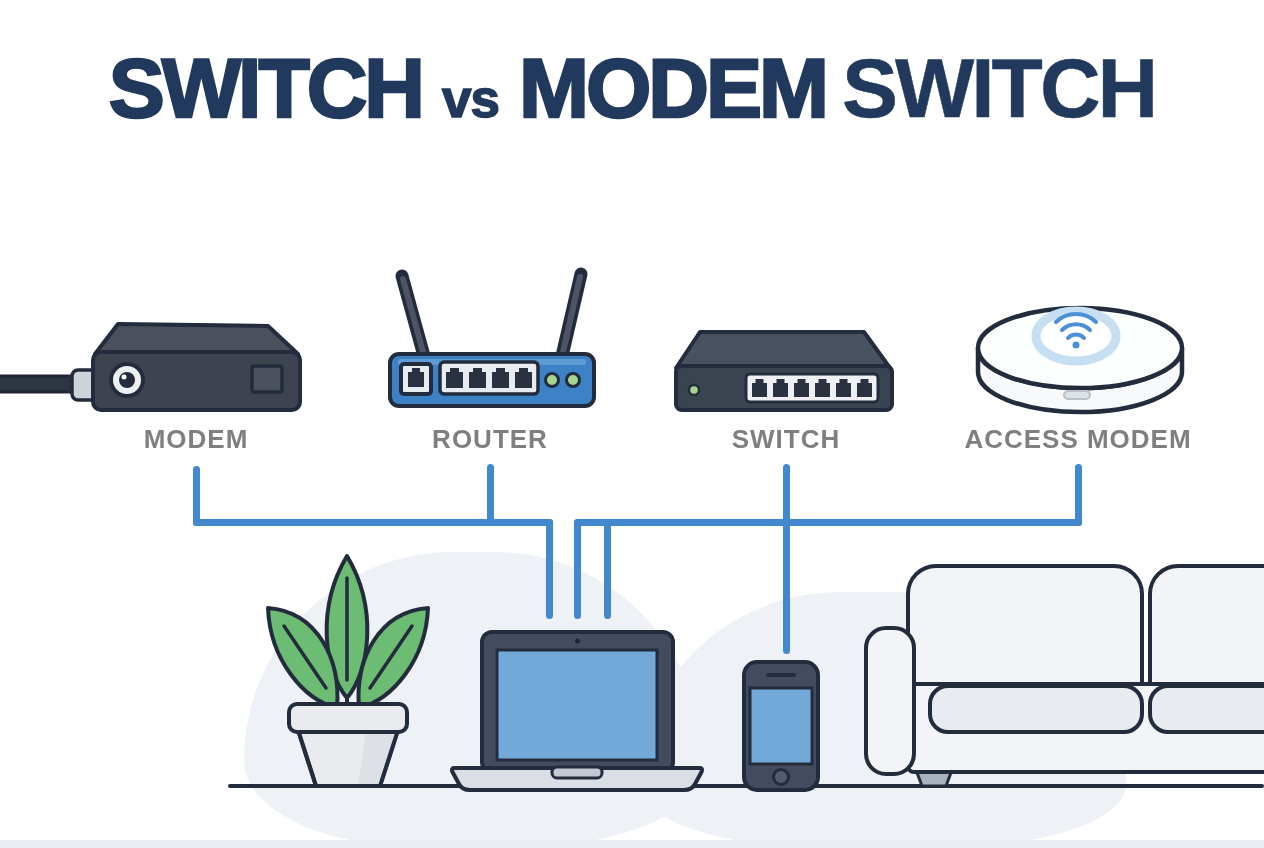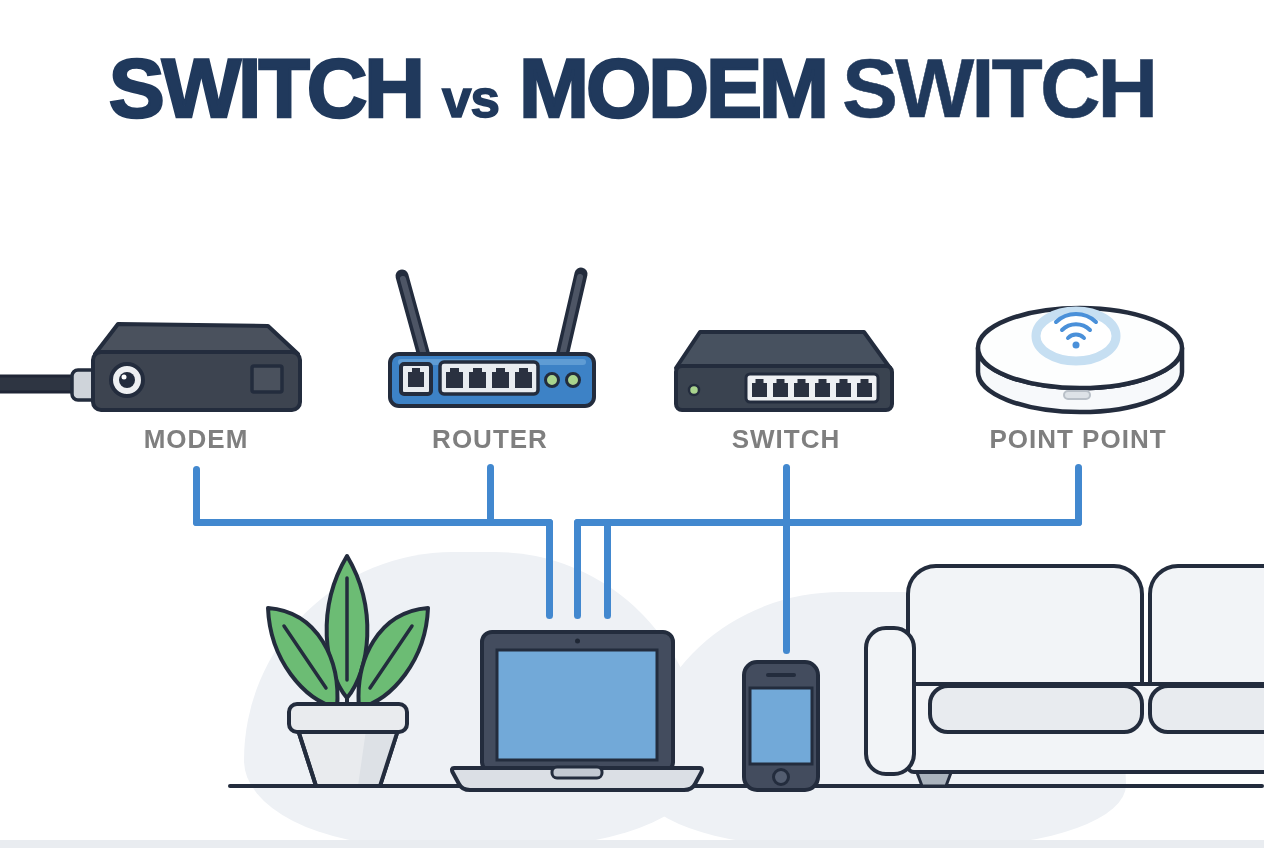--- a/index.html
+++ b/index.html
@@ -130,21 +130,21 @@
       <path d="M 90 30 A 20 20 0 0 1 118 30"></path>
       <path d="M 84 22 A 29 29 0 0 1 124 22"></path>
       <circle cx="104" cy="45" r="3.5" fill="#4a90d9" stroke="none"></circle>
     </g>
     <rect x="92" y="91" width="26" height="8" rx="4" fill="#dde2e7" stroke="#b9c0c8" stroke-width="2"></rect>
   </svg>
 
   <div class="dev-label" style="left:116px;width:160px;">MODEM</div>
   <div class="dev-label" style="left:410px;width:160px;">ROUTER</div>
   <div class="dev-label" style="left:706px;width:160px;">SWITCH</div>
-  <div class="dev-label" style="left:958px;width:240px;">POINT POINT</div>
+  <div class="dev-label" style="left:958px;width:240px;">ACCESS MODEM</div>
 
   <svg class="abs" style="left:246px;top:548px;" width="184" height="242" viewBox="0 0 184 242">
     <g stroke="#232c3d" stroke-width="4" fill="none" stroke-linecap="round">
       <path d="M 101 150 L 101 184"></path>
       <path d="M 88 152 C 92 166 96 176 98 184"></path>
       <path d="M 114 152 C 110 166 106 176 104 184"></path>
     </g>
     <g stroke="#232c3d" stroke-width="4" fill="#6cbc74" stroke-linejoin="round">
       <path d="M 101 150 C 78 122 70 60 101 8 C 132 60 124 122 101 150 Z"></path>
       <path d="M 91 160 C 58 152 24 112 22 60 C 72 64 95 112 91 160 Z"></path>

